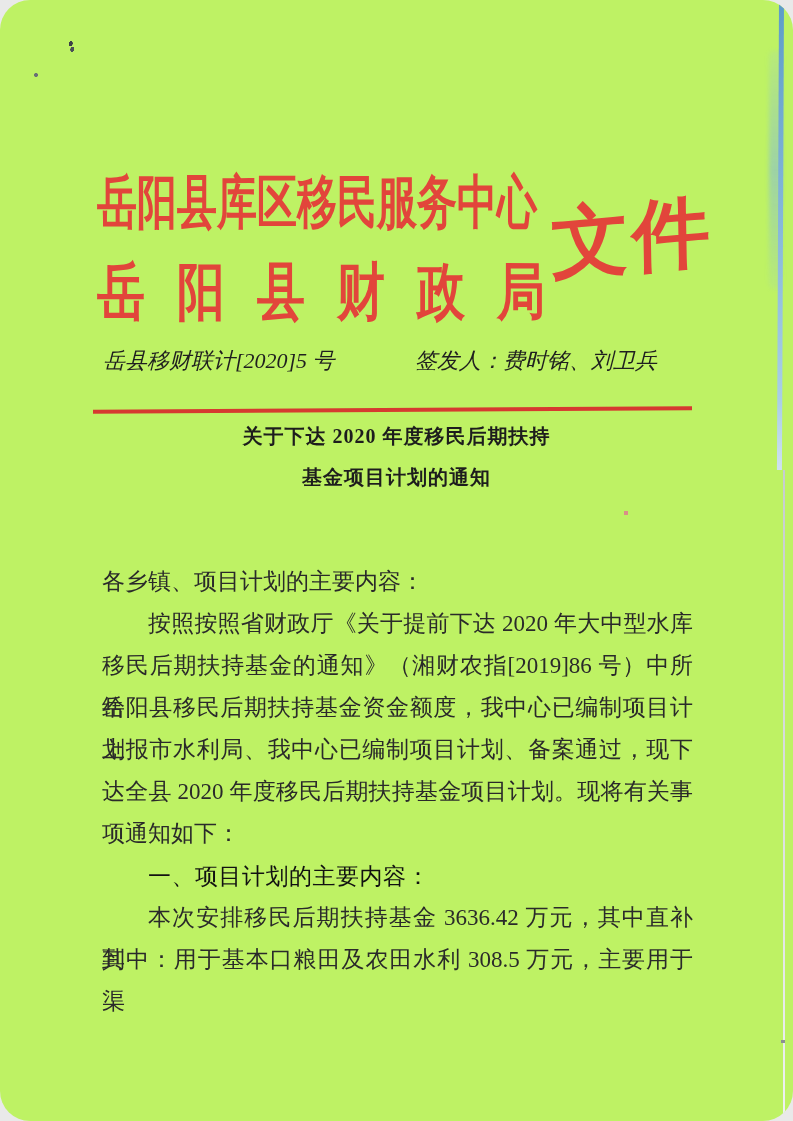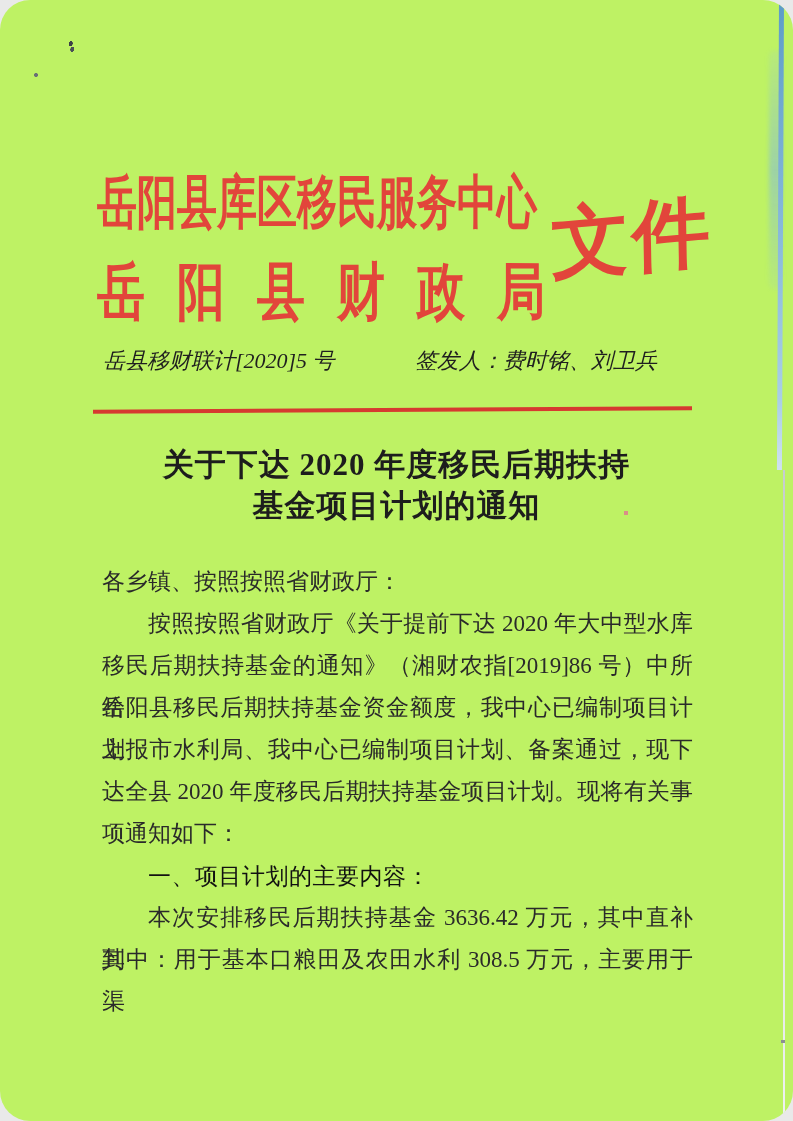--- a/index.html
+++ b/index.html
@@ -68,24 +68,24 @@
     position: absolute;
     left: 93px; top: 408px;
     width: 599px; height: 4px;
     background: #d63a30;
     transform: rotate(-0.35deg);
   }
 
   
   .title {
     position: absolute;
-    left: 0; top: 444px;
+    left: 0; top: 416px;
     width: 793px;
     text-align: center;
-    font-size: 31px;
+    font-size: 20px;
     line-height: 41px;
     font-weight: bold;
     color: #1d1d1d;
     letter-spacing: 1px;
     margin: 0;
   }
 
   
   .body-text {
     position: absolute;
@@ -175,21 +175,21 @@
   </div>
 
   <div class="red-rule"></div>
 
   <h1 class="title">
     <div>关于下达 2020 年度移民后期扶持</div>
     <div>基金项目计划的通知</div>
   </h1>
 
   <div class="body-text">
-    <p class="line">各乡镇、按照按照省财政厅：</p>
+    <p class="line">各乡镇、项目计划的主要内容：</p>
     <p class="line indent full">按照按照省财政厅《关于提前下达 2020 年大中型水库</p>
     <p class="line full">移民后期扶持基金的通知》（湘财农指[2019]86 号）中所给</p>
     <p class="line full">岳阳县移民后期扶持基金资金额度，我中心已编制项目计划</p>
     <p class="line full">上报市水利局、我中心已编制项目计划、备案通过，现下</p>
     <p class="line full">达全县 2020 年度移民后期扶持基金项目计划。现将有关事</p>
     <p class="line">项通知如下：</p>
     <p class="line indent section-heading">一、项目计划的主要内容：</p>
     <p class="line indent full">本次安排移民后期扶持基金 3636.42 万元，其中直补到</p>
     <p class="line full">其中：用于基本口粮田及农田水利 308.5 万元，主要用于渠</p>
   </div>

